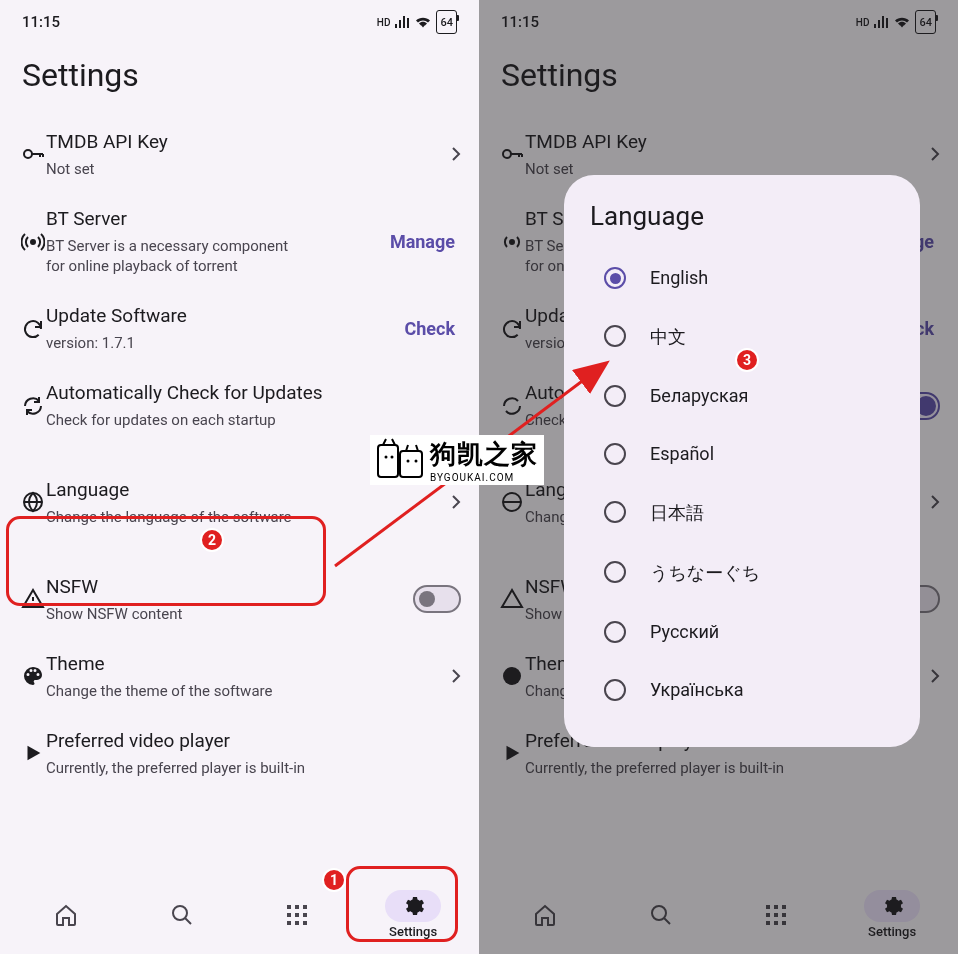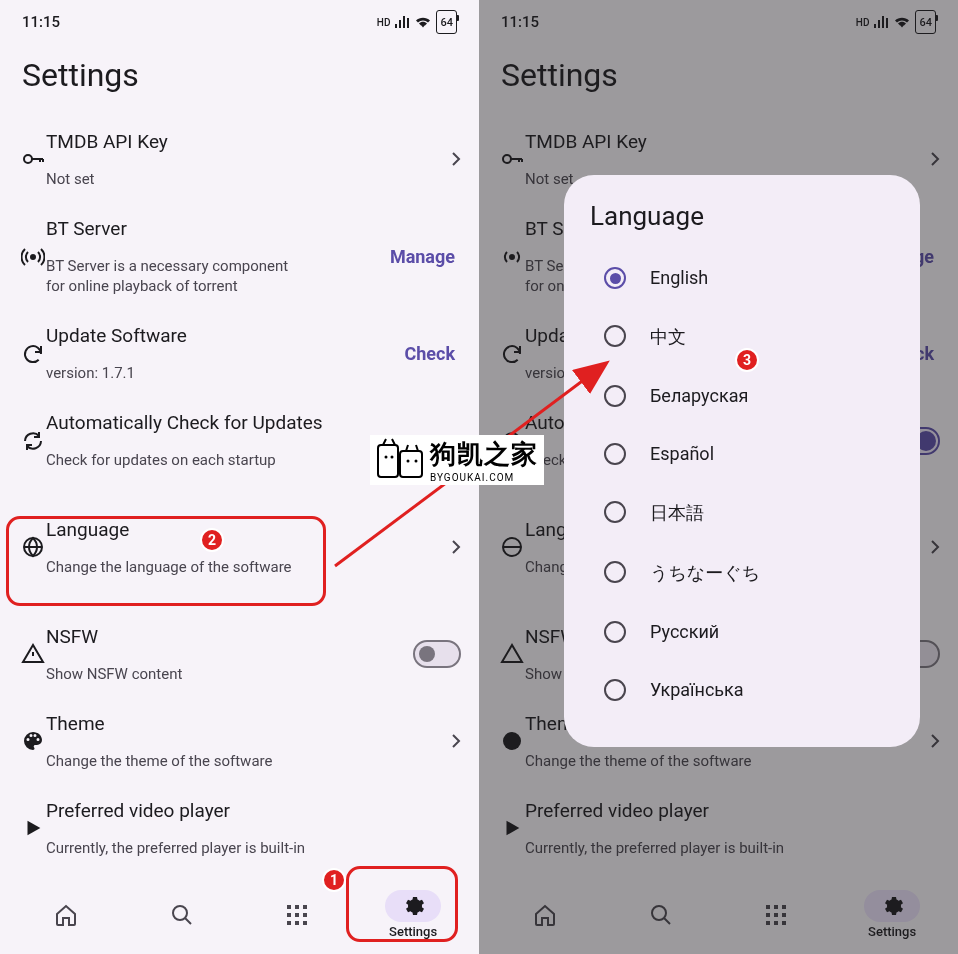--- a/index.html
+++ b/index.html
@@ -8,21 +8,21 @@
 .status-bar{display:flex;justify-content:space-between;align-items:center;padding:10px 22px 4px;color:#1c1b1f;font-size:15px;font-weight:500}
 .status-icons{display:flex;gap:4px;align-items:center}
 .battery-box{border:1.5px solid #1c1b1f;border-radius:3px;padding:0 3px;font-size:11px;display:flex;align-items:center;height:24px;position:relative}
 .battery-box::after{content:"";position:absolute;right:-3px;top:4px;width:2px;height:6px;background:#1c1b1f;border-radius:0 1px 1px 0}
 .page-title{font-size:32px;font-weight:400;padding:18px 22px 22px;color:#1c1b1f}
 .settings-list{flex:1}
 .row{display:flex;align-items:center;padding:14px 18px 14px 20px;}
 .row-icon{width:26px;display:flex;justify-content:center;color:#1c1b1f}
 .row-body{flex:1}
 .row-title{font-size:19px;color:#1c1b1f;line-height:1.3}
-.row-sub{font-size:15px;color:#49454f;line-height:1.35;margin-top:14px}
+.row-sub{font-size:15px;color:#49454f;line-height:1.35;margin-top:4px}
 .row-action{color:#5b4da8;font-size:18px;font-weight:700;padding:0 6px}
 .chevron{color:#49454f}
 .toggle{width:48px;height:28px;background:#e7e0ec;border-radius:14px;position:relative;border:2px solid #79747e}
 .toggle::after{content:"";position:absolute;left:4px;top:4px;width:16px;height:16px;background:#79747e;border-radius:50%}
 .toggle.on{background:#ebe4f6;border-color:#5b4da8}
 .toggle.on::after{left:auto;right:2px;top:2px;width:20px;height:20px;background:#5b4da8}
 .bottom-nav{position:absolute;bottom:0;left:0;right:0;height:80px;background:#f7f3f9;display:flex;align-items:center;justify-content:space-around;padding:0 8px;border-top:1px solid transparent}
 .nav-item{display:flex;flex-direction:column;align-items:center;gap:2px;width:88px;color:#49454e;font-size:13px}
 .nav-ico{width:56px;height:32px;border-radius:16px;display:flex;align-items:center;justify-content:center}
 .nav-item.active .nav-ico{background:#e8def8}

